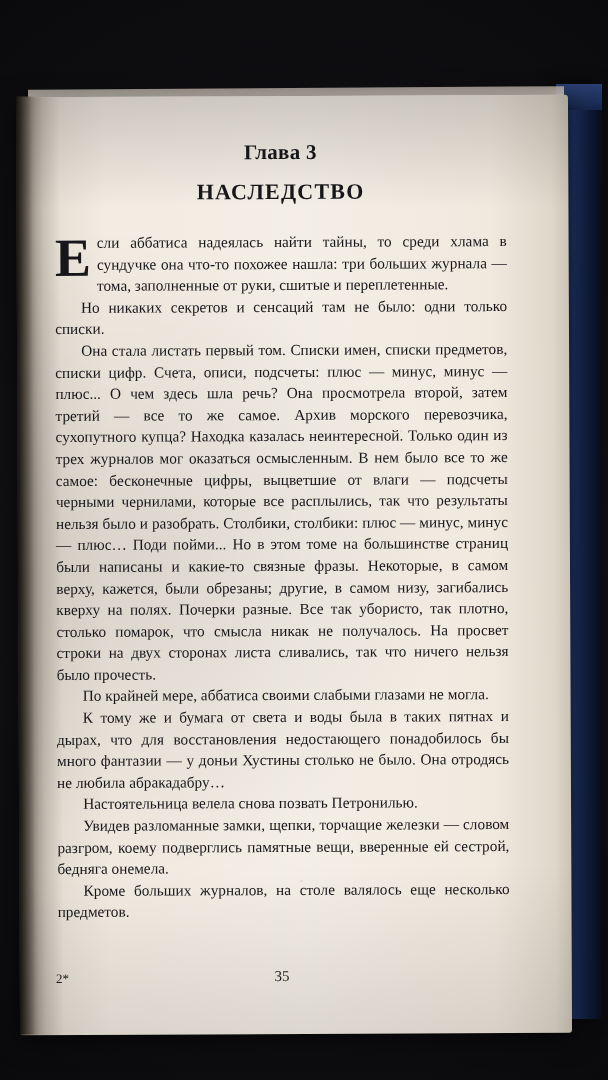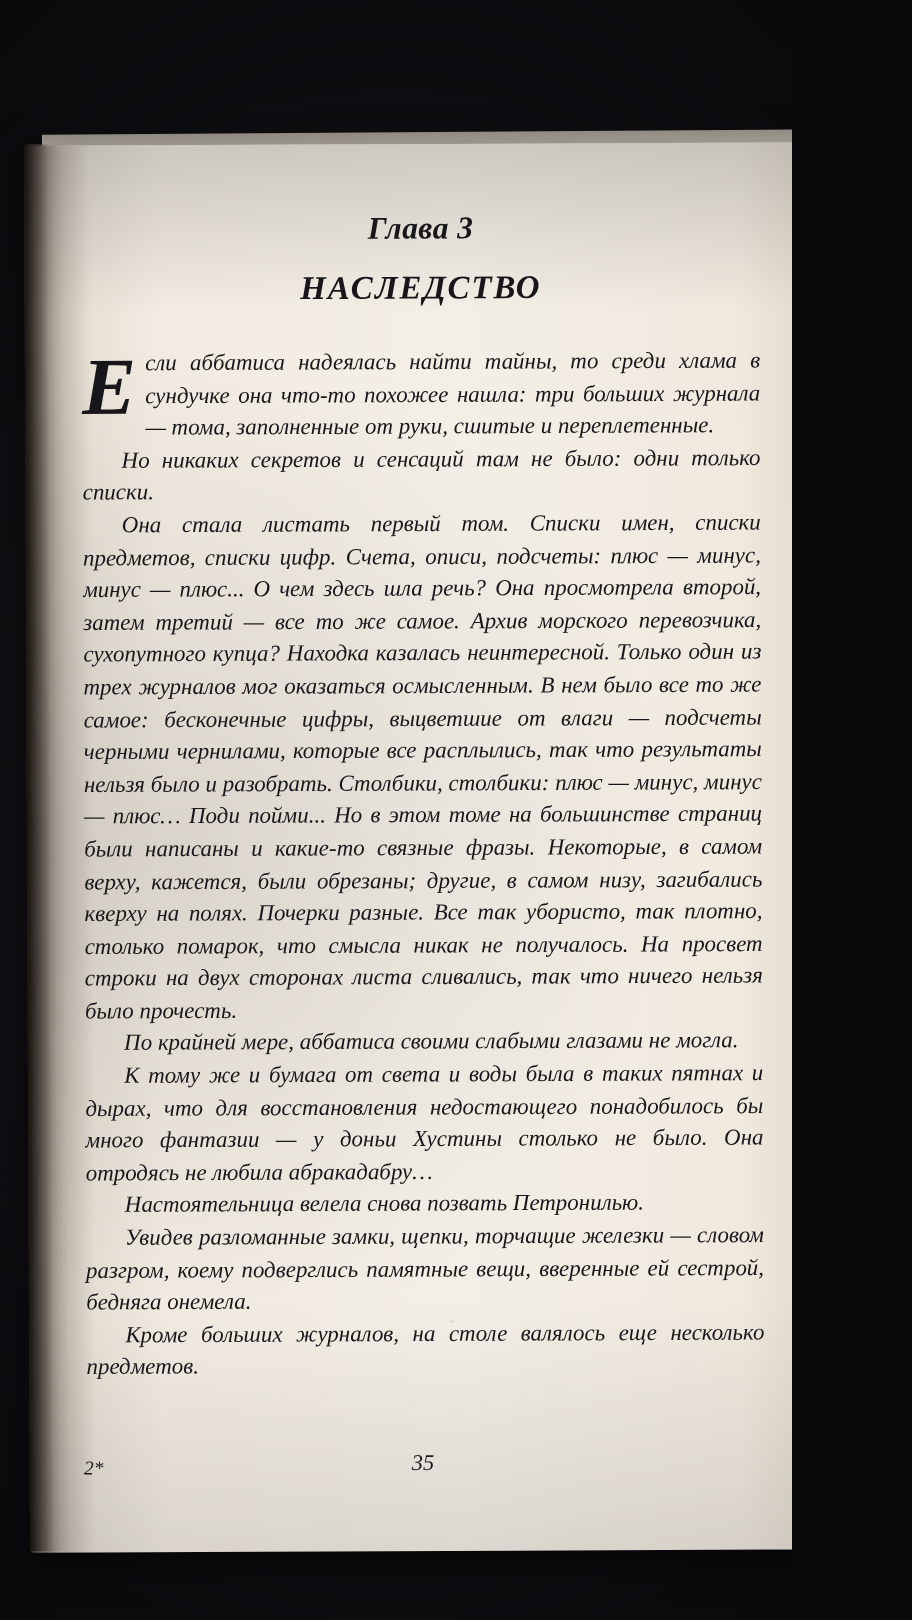--- a/index.html
+++ b/index.html
@@ -9,25 +9,24 @@
   }
   body {
     width: 608px;
     height: 1080px;
     overflow: hidden;
     font-family: "Liberation Serif", serif;
   }
 
   #scene {
     position: relative;
-    width: 528px;
+    width: 608px;
     height: 1080px;
     background: #09090b;
     overflow: hidden;
-    font-style: italic;
   }
 
   
   .backdrop {
     position: absolute;
     inset: 0;
     background:
       radial-gradient(120% 80% at 50% 50%, #18181c 0%, #0b0b0e 70%, #050506 100%);
   }
 

